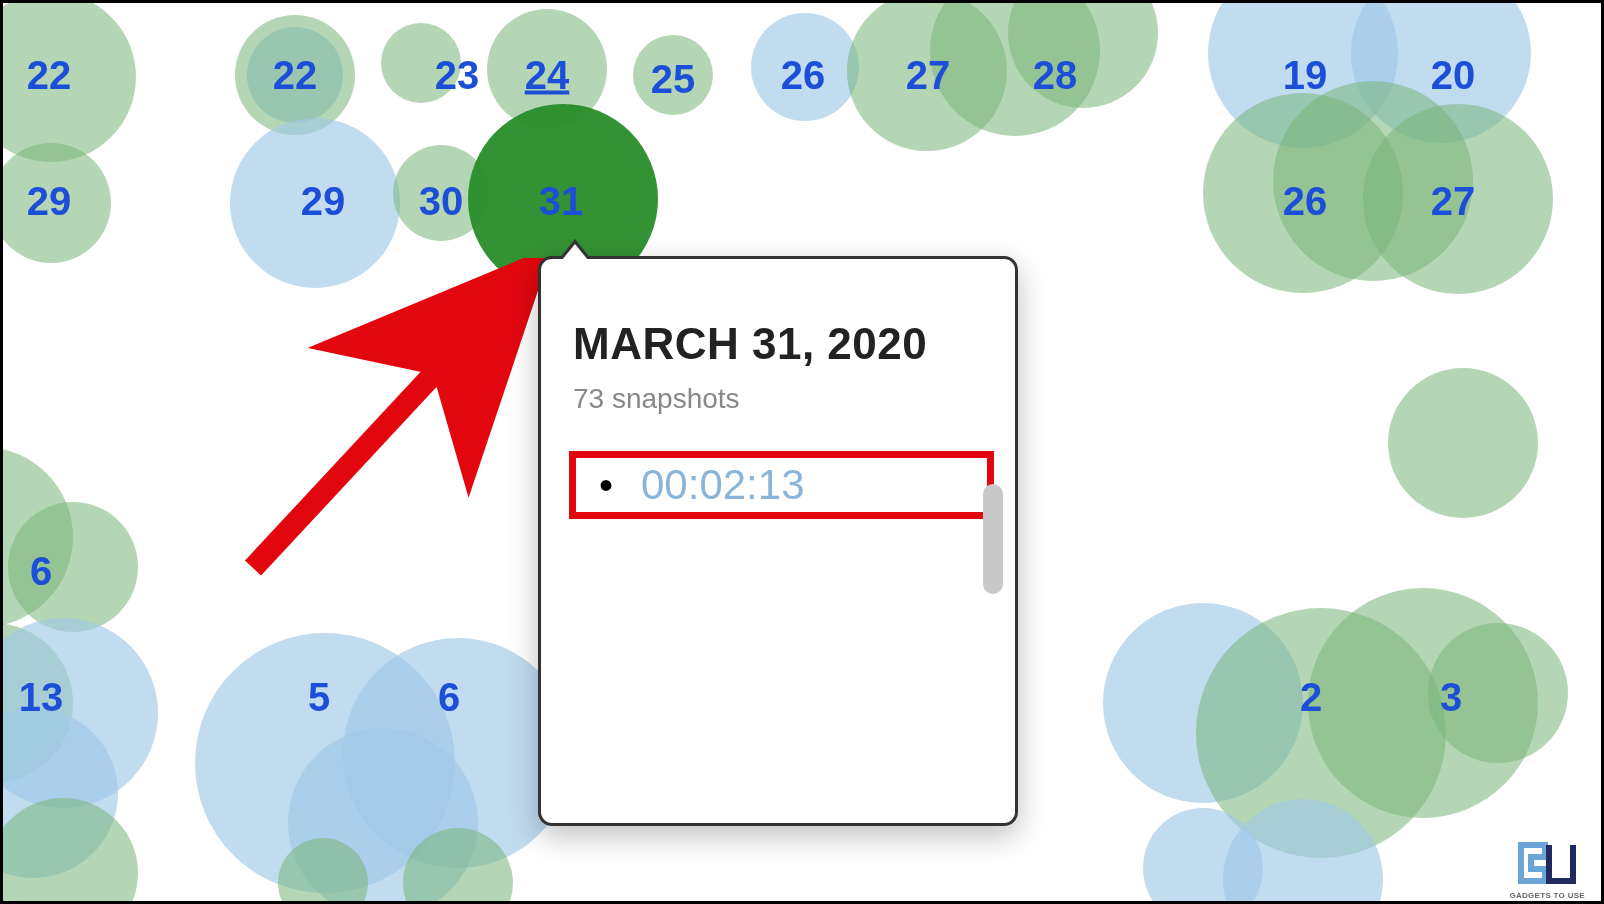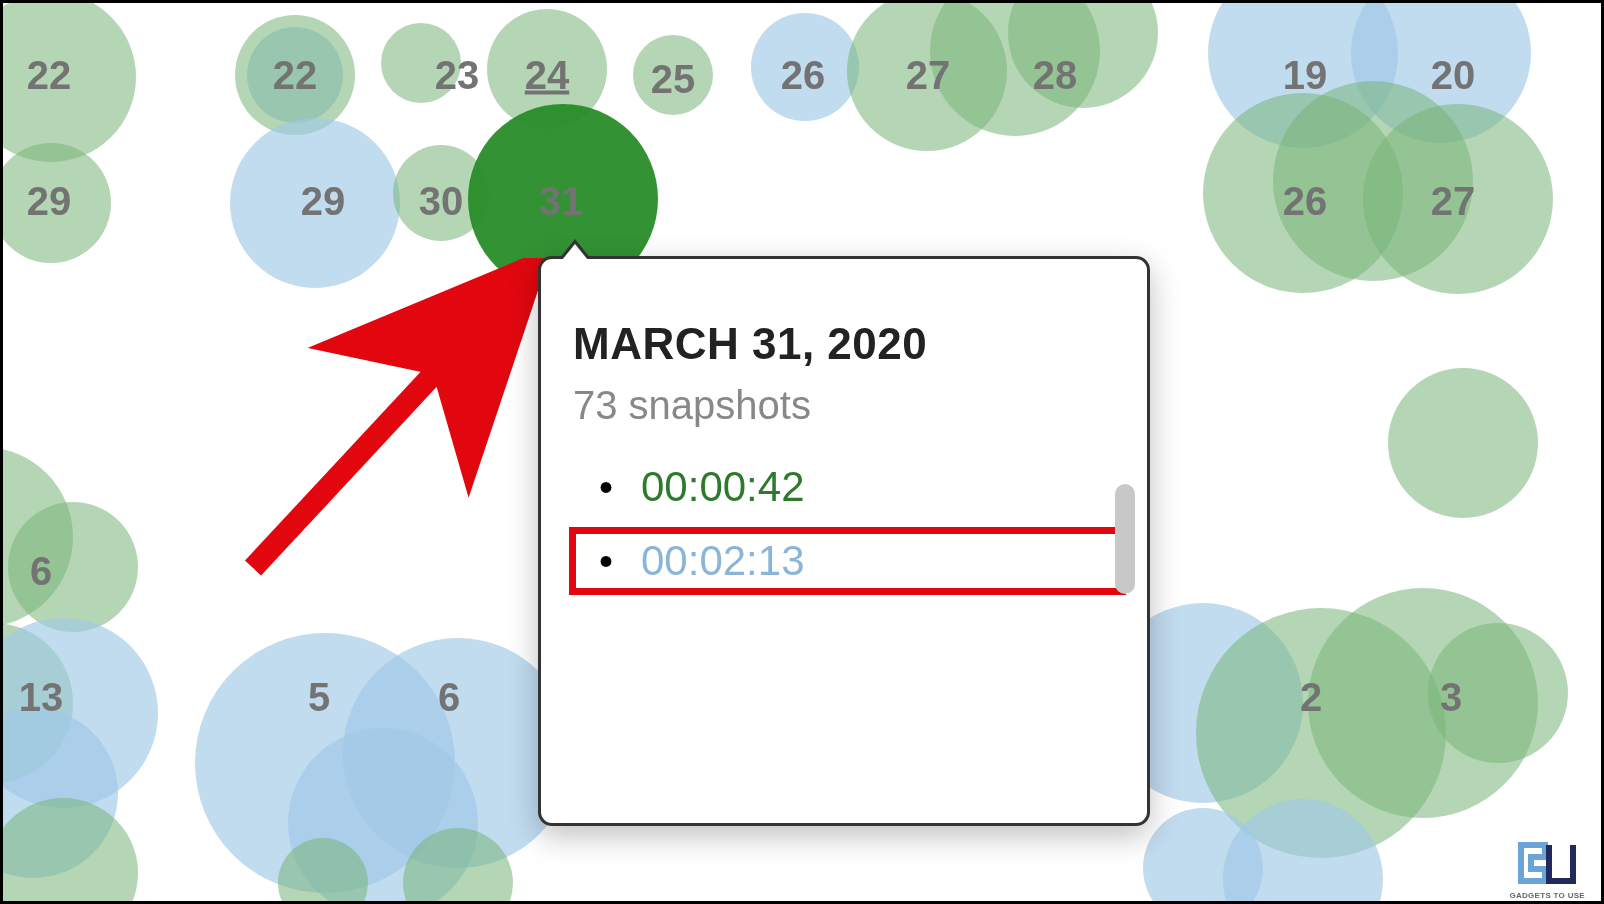--- a/index.html
+++ b/index.html
@@ -21,31 +21,31 @@
       border-radius: 50%;
       transform: translate(-50%, -50%);
       pointer-events: none;
     }
     .green { background: rgba(120, 180, 120, 0.55); }
     .dark-green { background: rgba(40, 140, 40, 0.95); }
     .blue { background: rgba(160, 200, 230, 0.65); }
     .day-num {
       position: absolute;
       font-weight: 700;
-      color: #737373;
+      color: #1d4ed8;
       font-size: 40px;
       transform: translate(-50%, -50%);
       cursor: pointer;
     }
     
     .popup {
       position: absolute;
       left: 535px;
       top: 253px;
-      width: 612px;
+      width: 480px;
       height: 570px;
       background: #fff;
       border: 3px solid #333;
       border-radius: 14px;
       box-shadow: 0 10px 30px rgba(0,0,0,0.25);
       padding: 60px 25px 20px 32px;
     }
     .popup::before {
       content: "";
       position: absolute;
@@ -67,23 +67,23 @@
       border-bottom: 16px solid #fff;
     }
     .popup h2 {
       font-size: 44px;
       font-weight: 700;
       letter-spacing: 0.5px;
       color: #222;
       margin-bottom: 14px;
     }
     .snapshot-count {
-      font-size: 40px;
+      font-size: 28px;
       color: #888;
-      margin-bottom: 29px;
+      margin-bottom: 40px;
     }
     .snap-list { list-style: none; }
     .snap-list li {
       display: flex;
       align-items: center;
       margin: 14px 0;
       padding-left: 26px;
       padding-top: 6px;
       padding-bottom: 6px;
     }
@@ -210,23 +210,20 @@
       <path d="M0,0 L11,5 L0,10 L3,5 Z" fill="#e2070f"></path>
     </marker>
   </defs>
   <line x1="20" y1="310" x2="290" y2="20" stroke="#e2070f" stroke-width="22" marker-end="url(#ahead)"></line>
 </svg>
 
 <div class="popup">
   <h2>MARCH 31, 2020</h2>
   <div class="snapshot-count">73 snapshots</div>
   <ul class="snap-list" id="snaplist">
-      <li class="snap-green">
-        <a href="#">00:00:42</a>
-      </li>
       <li class="snap-blue highlighted">
         <a href="#">00:02:13</a>
       </li>
     </ul>
   <div class="scroll-track">
     <div class="scroll-thumb"></div>
   </div>
 </div>
 
 <div class="logo">

